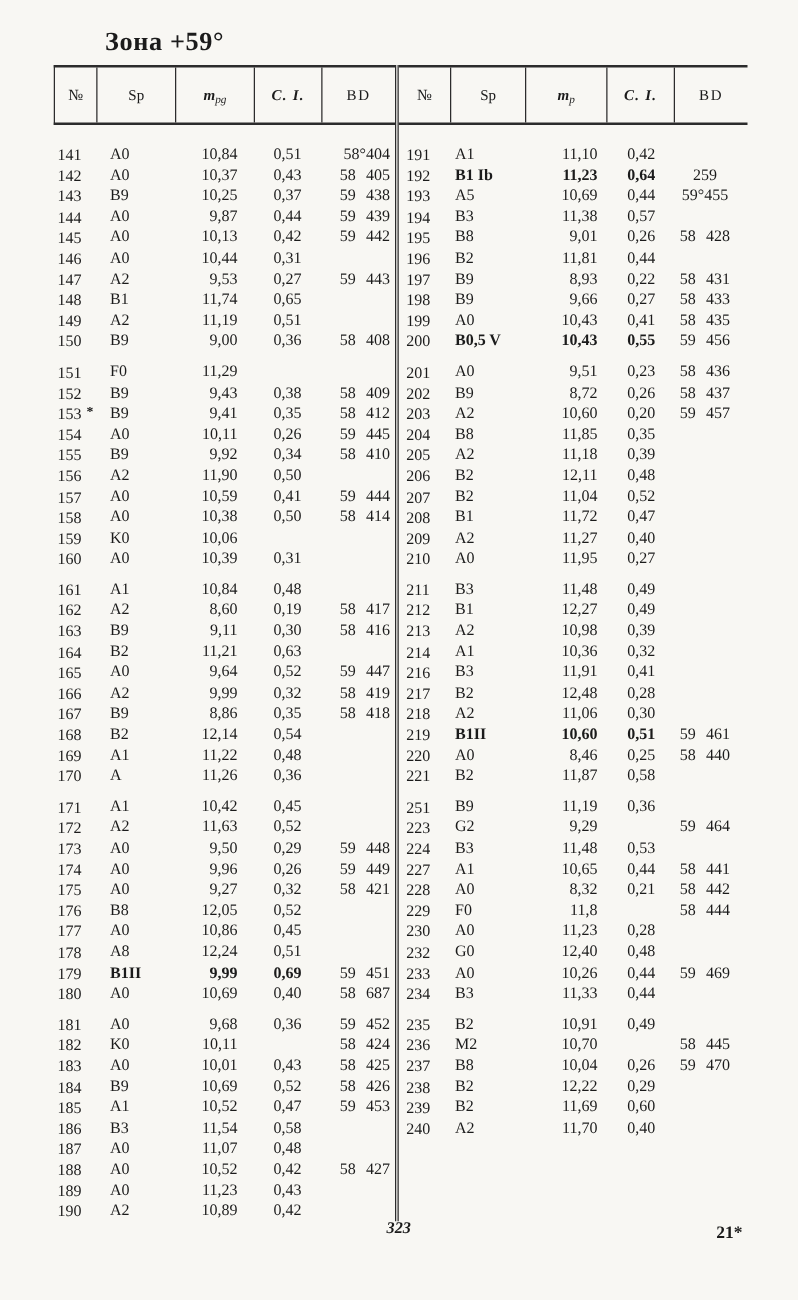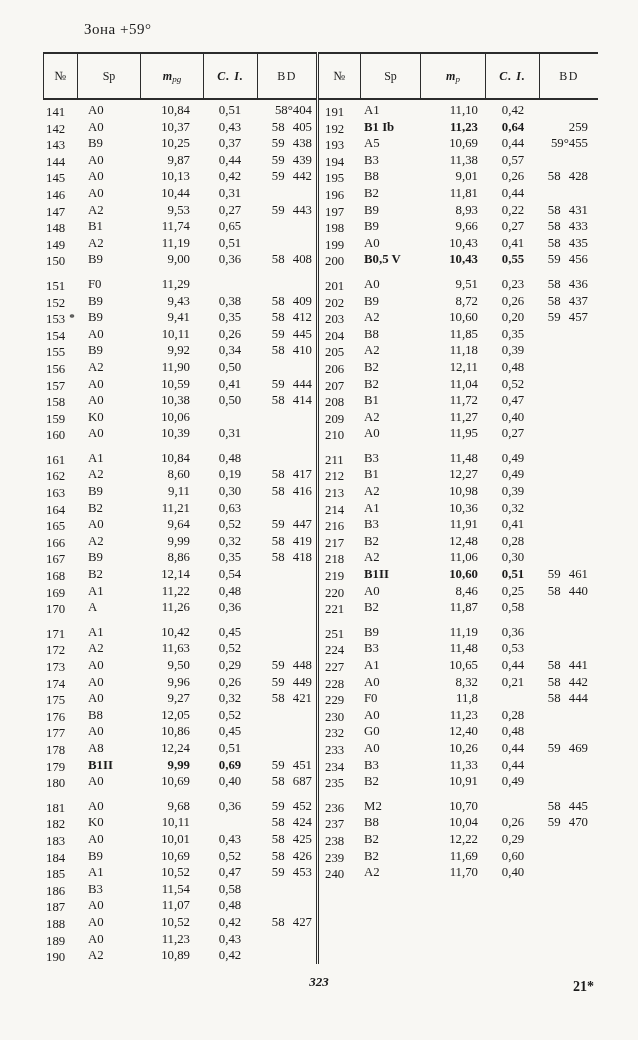--- a/index.html
+++ b/index.html
@@ -7,21 +7,21 @@
     width: 638px; height: 1040px;
     background: #f8f7f3;
     font-family: "Liberation Serif", "DejaVu Serif", serif;
     color: #1b1b1b;
     position: relative;
     overflow: hidden;
   }
 
   .zone-title {
     position: absolute; left: 84px; top: 21px;
-    font-size: 15px; font-weight: normal; letter-spacing: 0.5px;
+    font-size: 21px; font-weight: bold; letter-spacing: 0.5px;
   }
 
   .cat-table {
     position: absolute; left: 43px; top: 52px;
     display: flex; align-items: stretch;
   }
   .half { display: block; }
   .half.right { border-left: 3px double #2c2c2c; }
 
   
@@ -39,35 +39,35 @@
     display: flex; align-items: center; justify-content: center;
   }
   .hdr .hc:not(:last-child) { border-right: 1px solid #2c2c2c; }
   .hc.m i { font-style: italic; font-weight: bold; }
   .hc.m sub { font-style: italic; font-size: 9px; line-height: 0; position: relative; top: 3px; }
   .hc.ci { font-style: italic; font-weight: bold; letter-spacing: 1px; }
   .hc.bd { letter-spacing: 1.5px; }
   .hc.no { font-size: 12.5px; }
 
   
-  .rows { padding-top: 2px; font-size: 12.8px; }
+  .rows { padding-top: 15px; font-size: 12.8px; }
   .row { display: grid; line-height: 16.6px; height: 16.6px; white-space: nowrap; }
   .half.left  .row { grid-template-columns: 34px 63px 63px 54px 58px; }
   .half.right .row { grid-template-columns: 42px 60px 65px 54px 58px; }
   .rows .row:nth-child(10n+1):not(:first-child) { margin-top: 8px; }
 
   .c.n  { text-align: left;  padding-left: 3px; }
   .half.right .c.n { padding-left: 6px; }
   .c.sp { text-align: left;  padding-left: 11px; }
   .half.right .c.sp { padding-left: 3px; }
   .c.m  { text-align: right; padding-right: 13px; }
   .half.right .c.m { padding-right: 8px; }
   .c.ci { text-align: center; }
   .c.bd { text-align: right; padding-right: 3px; word-spacing: 5px; }
-  .half.right .c.bd { padding-right: 10px; }
+  .half.right .c.bd { padding-right: 10px; text-align: center; }
 
   .row.bold .c.sp, .row.bold .c.m, .row.bold .c.ci { font-weight: bold; }
   .star { font-weight: bold; font-size: 11px; vertical-align: 2px; padding-left: 4px; }
 
   .page-number {
     position: absolute; top: 974px; left: 0; width: 638px;
     text-align: center; font-style: italic; font-size: 13px; font-weight: bold;
   }
   .sig-mark {
     position: absolute; top: 979px; right: 44px;
@@ -669,20 +669,27 @@
     <span class="c bd"></span>
   </div>
         <div class="row">
     <span class="c n"><span class="num">251</span><span class="star"></span></span>
     <span class="c sp">B9</span>
     <span class="c m">11,19</span>
     <span class="c ci">0,36</span>
     <span class="c bd"></span>
   </div>
         <div class="row">
+    <span class="c n"><span class="num">223</span><span class="star"></span></span>
+    <span class="c sp">G2</span>
+    <span class="c m">9,29</span>
+    <span class="c ci"></span>
+    <span class="c bd">59 464</span>
+  </div>
+        <div class="row">
     <span class="c n"><span class="num">224</span><span class="star"></span></span>
     <span class="c sp">B3</span>
     <span class="c m">11,48</span>
     <span class="c ci">0,53</span>
     <span class="c bd"></span>
   </div>
         <div class="row">
     <span class="c n"><span class="num">227</span><span class="star"></span></span>
     <span class="c sp">A1</span>
     <span class="c m">10,65</span>

